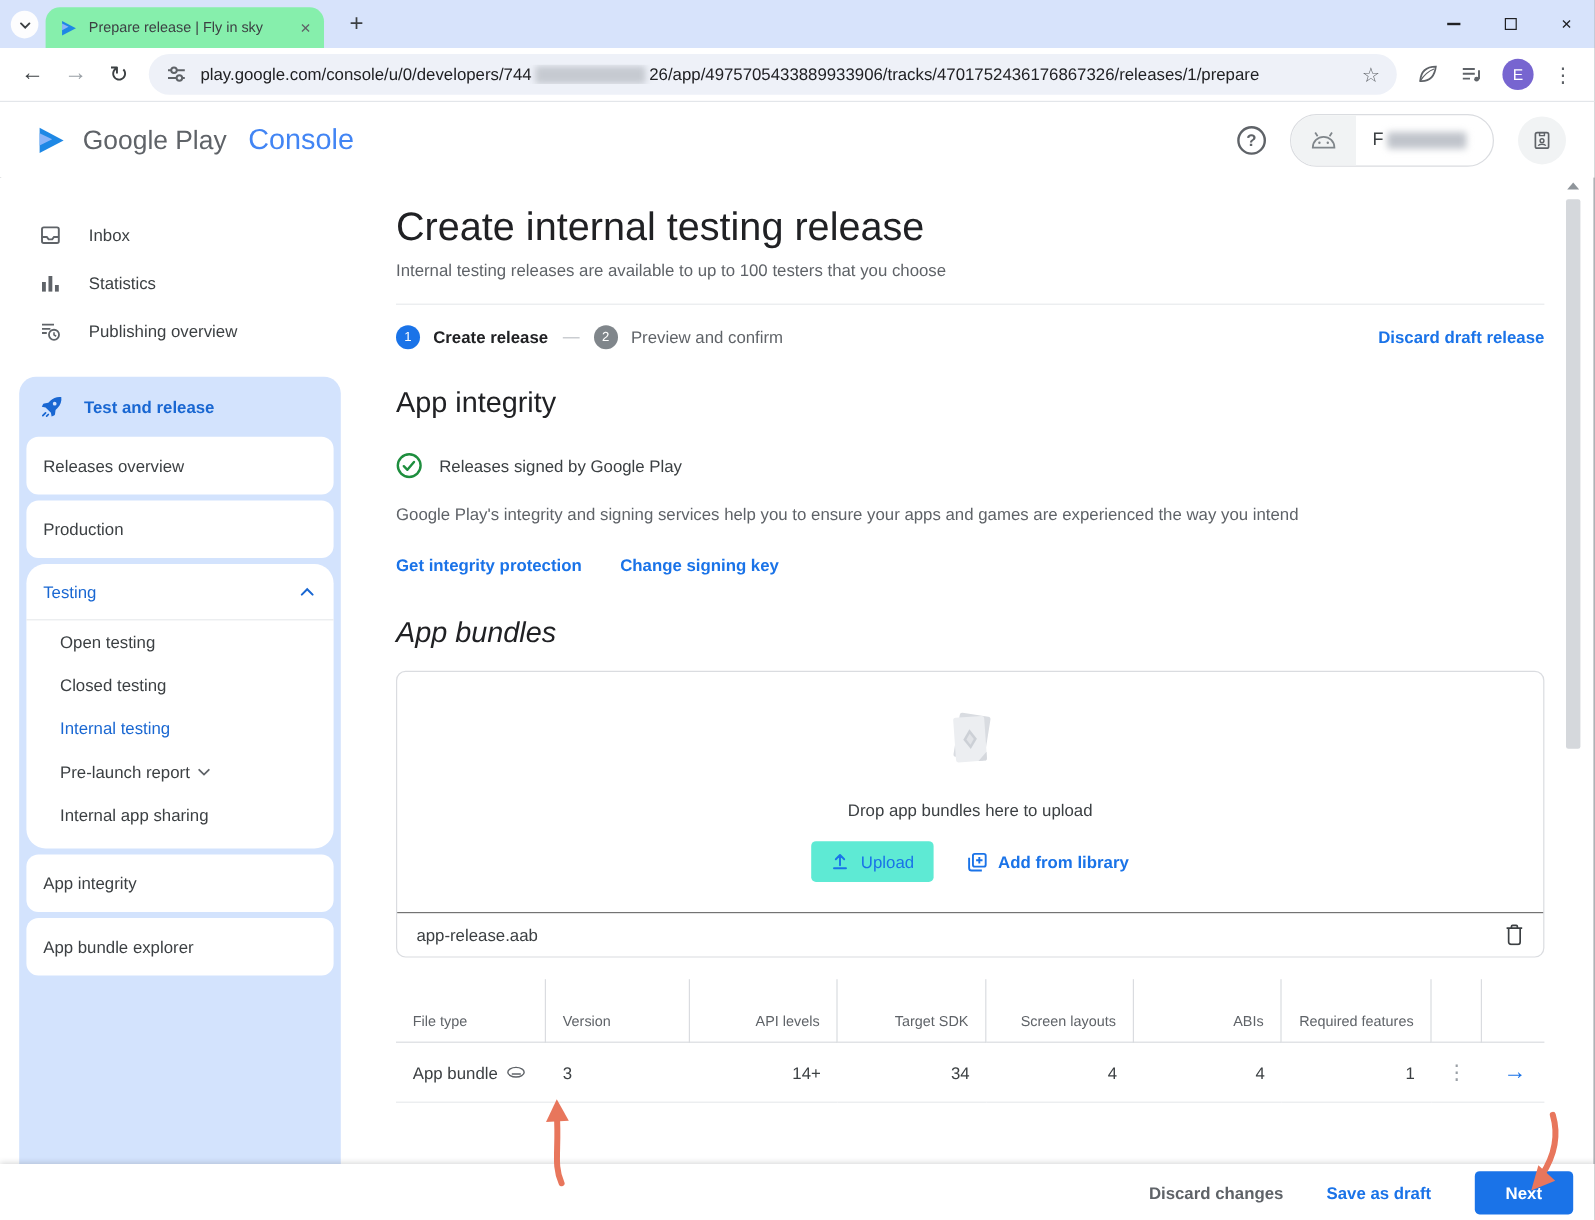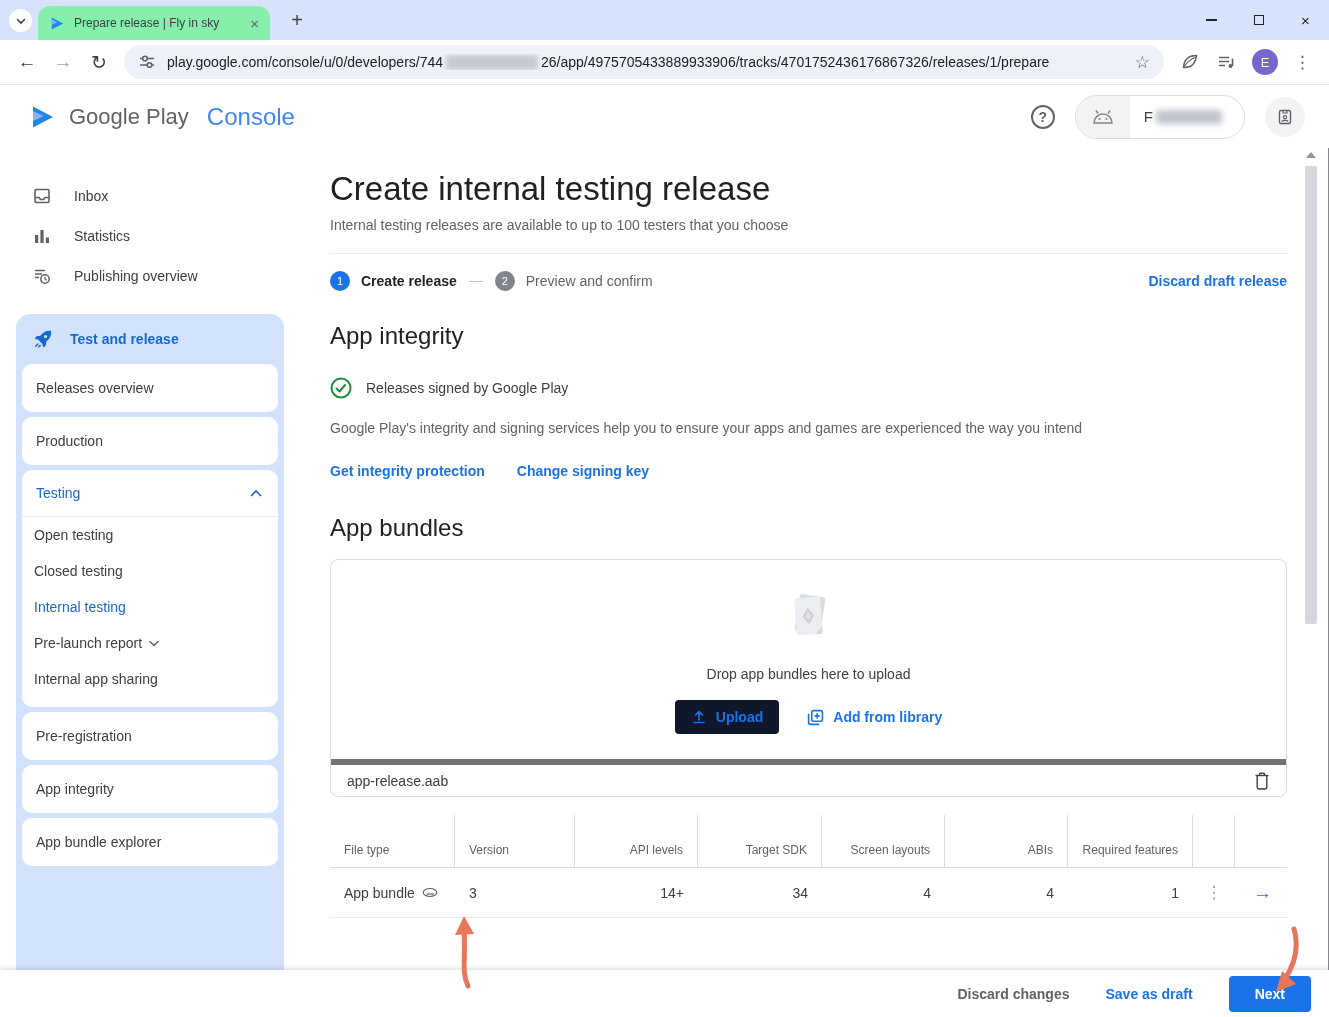--- a/index.html
+++ b/index.html
@@ -65,26 +65,26 @@
               display:flex; align-items:center; padding:0 18px; gap:22px; font-size:14px; color:#3c4043; cursor:pointer; }
   .nav-list { margin-top:28px; }
   .nav-item { height:40px; display:flex; align-items:center; padding-left:32px; gap:22px;
               font-size:14px; color:#3c4043; cursor:pointer; }
   .tr-section { flex:1; margin:18px 16px 0 16px; background:#d3e3fd; border-radius:14px 14px 0 0; overflow:hidden; }
   .tr-header { height:50px; display:flex; align-items:center; padding-left:16px; gap:16px;
                color:#1967d2; font-weight:700; font-size:14px; cursor:pointer; }
   .tr-card { background:#fff; border-radius:10px; margin:0 6px 5px; }
   .tr-card.simple { height:48px; display:flex; align-items:center; padding-left:14px; font-size:14px;
                     color:#3c4043; cursor:pointer; }
-  .testing-card { padding-bottom:10px; }
+  .testing-card { padding-bottom:10px;border-radius:16px; }
   .testing-head { height:46px; display:flex; align-items:center; padding:0 16px 0 14px; font-size:14px;
                   color:#1967d2; cursor:pointer; }
   .testing-head .chev { margin-left:auto; }
   .testing-divider { height:1px; background:#e8eaed; }
-  .testing-item { height:36px; display:flex; align-items:center; padding-left:12px; font-size:14px;
+  .testing-item { height:36px; display:flex; align-items:center; padding-left:28px; font-size:14px;
                   color:#3c4043; gap:7px; cursor:pointer; }
   .testing-item.selected { color:#1967d2; }
 
   
   .main { position:absolute; left:300px; top:148px; right:0; bottom:57px; padding:0 42px 0 30px; overflow:hidden; }
   .page-title { font-size:33px; font-weight:400; color:#202124; margin-top:22px; }
   .subtitle { margin-top:9px; font-size:14px; color:#5f6368; }
   .divider { height:1px; background:#e8eaed; margin-top:20px; }
   .steps { display:flex; align-items:center; margin-top:17px; font-size:14px; }
   .step { display:flex; align-items:center; gap:11px; }
@@ -95,30 +95,30 @@
   .step-label-active { font-weight:700; color:#202124; }
   .step-label-inactive { color:#5f6368; }
   .step-dash { width:14px; height:1px; background:#bdc1c6; margin:0 12px; }
   .discard-draft { margin-left:auto; color:#1a73e8; font-weight:700; font-size:14px; cursor:pointer; }
   .h2 { font-size:24px; font-weight:400; color:#202124; }
   .integrity-h { margin-top:31px; }
   .signed-row { margin-top:27px; display:flex; align-items:center; gap:14px; font-size:14px; color:#3c4043; }
   .desc { margin-top:21px; font-size:14px; color:#5f6368; }
   .links-row { margin-top:27px; display:flex; gap:32px; font-size:14px; font-weight:700; color:#1a73e8; }
   .links-row span { cursor:pointer; }
-  .bundles-h { margin-top:35px; }
+  .bundles-h { margin-top:35px;font-style:italic; }
   .bundle-card { margin-top:17px; border:1px solid #dadce0; border-radius:8px; }
   .dropzone { padding:27px 0 25px; text-align:center; }
   .drop-text { margin-top:15px; font-size:14px; color:#3c4043; }
   .drop-actions { margin-top:18px; display:flex; justify-content:center; align-items:center; gap:28px; }
-  .upload-btn { display:inline-flex; align-items:center; gap:9px; background:#0f172a; color:#1a73e8;
-                font-weight:700; font-size:14px; border-radius:4px; padding:9px 16px; border:none; cursor:pointer; }
+  .upload-btn { display:inline-flex; align-items:center; gap:9px; background:#5eead4; color:#1a73e8;
+                font-weight:400; font-size:14px; border-radius:4px; padding:9px 16px; border:none; cursor:pointer; }
   .library-btn { display:inline-flex; align-items:center; gap:9px; color:#1a73e8; font-weight:700;
                  font-size:14px; background:none; border:none; cursor:pointer; }
-  .file-row { border-top:6px solid #737373; height:37px; display:flex; align-items:center;
+  .file-row { border-top:1px solid #737373; height:37px; display:flex; align-items:center;
               padding:0 16px; font-size:14px; color:#3c4043; }
   .file-trash { margin-left:auto; cursor:pointer; display:flex; }
 
   .t-grid { display:grid; grid-template-columns:125px 120px 123px 124px 123px 123px 125px 42px 1fr; margin-top:18px; }
   .th { display:flex; align-items:flex-end; padding:8px 14px 10px; font-size:12px; color:#5f6368;
         min-height:53px; border-bottom:1px solid #dadce0; }
   .th.right { justify-content:flex-end; text-align:right; }
   .th.sep { border-right:1px solid #dadce0; }
   .td { display:flex; align-items:center; padding:0 14px; font-size:14px; color:#3c4043;
         height:50px; border-bottom:1px solid #e8eaed; }
@@ -308,23 +308,20 @@
           </div>
         <div class="testing-item">
           <span>Pre-launch report</span>
           <svg width="10" height="7" viewBox="0 0 10 7">
               <path d="M1 1.5 L5 5.5 L9 1.5" fill="none" stroke="#5f6368" stroke-width="1.5" stroke-linecap="round"></path>
             </svg>
         </div>
         <div class="testing-item">
             <span>Internal app sharing</span>
           </div>
-      </div>
-      <div class="tr-card simple">
-        <span>Pre-registration</span>
       </div>
       <div class="tr-card simple">
         <span>App integrity</span>
       </div>
       <div class="tr-card simple">
         <span>App bundle explorer</span>
       </div>
     </div>
   </div>
 

